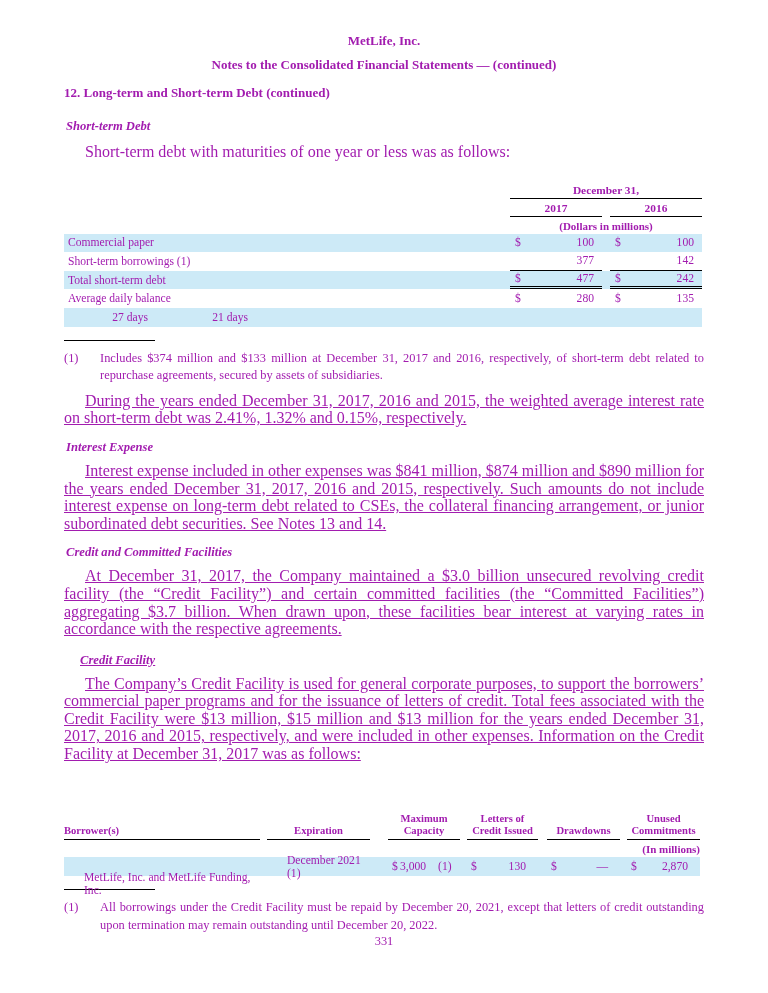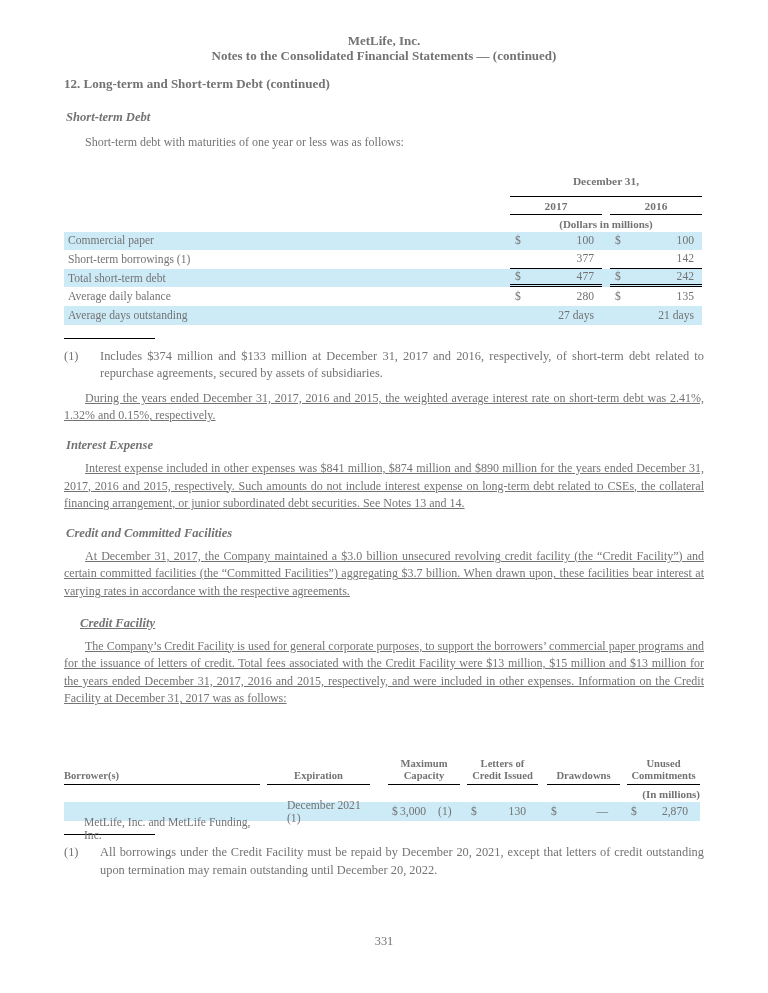--- a/index.html
+++ b/index.html
@@ -2,41 +2,41 @@
 <html><head>
 <meta charset="utf-8">
 <style>
   * { margin:0; padding:0; box-sizing:border-box; }
   html,body { background:#fff; }
   .page {
     position:relative;
     width:768px; height:993px;
     background:#ffffff;
     font-family:"Liberation Serif","DejaVu Serif",serif;
-    color:#737373;
+    color:#a21caf;
     padding:33px 64px 0 64px;
     overflow:hidden;
   }
   .center { text-align:center; }
   .bi { font-weight:bold; font-style:italic; }
   .company { font-size:13px; line-height:15px; font-weight:bold; }
-  .doctitle { font-size:13px; line-height:15px; font-weight:bold; }
+  .doctitle { font-size:13px; line-height:15px; font-weight:bold; margin-top:9px; }
   .secheading { font-size:13px; line-height:15px; font-weight:bold; margin-top:13px; }
   .subheading { font-size:12.6px; line-height:15px; margin-top:19px; margin-left:2px; }
-  .para { font-size:12px; line-height:17.6px; text-align:justify; }
+  .para { font-size:16px; line-height:17.6px; text-align:justify; }
   .indent { text-indent:21px; }
   .intro { margin-top:9px; }
 
   
   .t1 { margin-top:23px; width:638px; font-size:11.6px; }
   .t1 .numcol { width:92px; display:flex; }
   .t1 .gapcol { width:8px; }
   .t1 .hrow { display:flex; align-items:flex-end; }
   .t1 .hspan { width:192px; text-align:center; font-weight:bold; font-size:11.4px;
-               padding-bottom:9px; border-bottom:1px solid #000; }
+               padding-bottom:2px; border-bottom:1px solid #000; }
   .t1 .lblspace { flex:1; }
   .t1 .yr { width:92px; text-align:center; font-weight:bold; font-size:11.4px;
             padding-bottom:2px; border-bottom:1px solid #000; margin-top:3px; }
   .t1 .units { width:192px; text-align:center; font-weight:bold; font-size:11px; padding:3px 0 2px 0; }
   .t1 .row { display:flex; align-items:center; height:18.6px; }
   .t1 .row .lbl { flex:1; padding-left:4px; }
   .t1 .d { width:22px; padding-left:5px; }
   .t1 .v { flex:1; text-align:right; padding-right:8px; }
   .t1 .blue { background:#cdeaf7; }
   .t1 .line-under .numcol { border-bottom:1px solid #000; height:100%; align-items:center; }
@@ -146,21 +146,20 @@
           <span class="d">$</span>
           <span class="v">280</span>
         </div>
       <div class="gapcol"></div>
       <div class="numcol">
           <span class="d">$</span>
           <span class="v">135</span>
         </div>
     </div>
     <div class="row blue">
-      <div class="lbl">Average days outstanding</div>
       <div class="numcol">
           <span class="d"></span>
           <span class="v">27 days</span>
         </div>
       <div class="gapcol"></div>
       <div class="numcol">
           <span class="d"></span>
           <span class="v">21 days</span>
         </div>
     </div>

